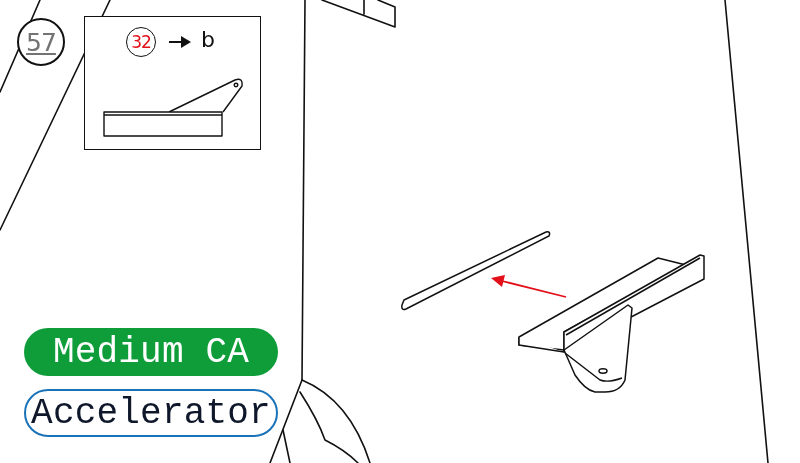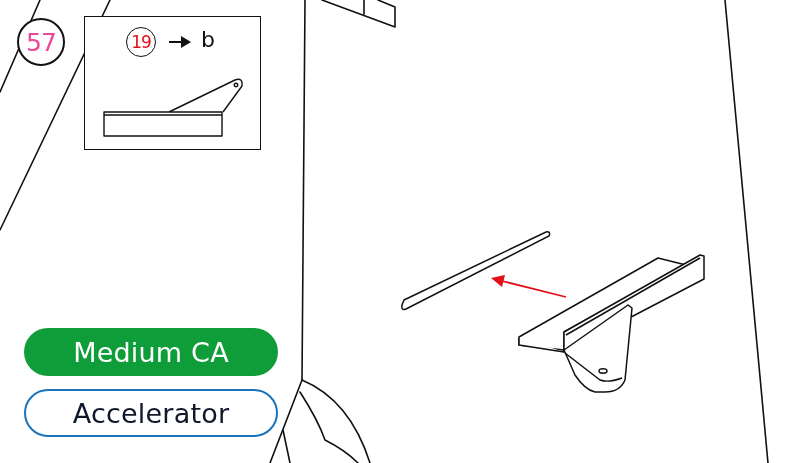--- a/index.html
+++ b/index.html
@@ -2,39 +2,39 @@
 <html><head>
   <meta charset="utf-8">
   <style>
     html, body { margin: 0; padding: 0; }
     body { width: 800px; height: 463px; background: #ffffff; position: relative; overflow: hidden; font-family: "DejaVu Sans", sans-serif; }
     .layer { position: absolute; left: 0; top: 0; width: 800px; height: 463px; }
     .step-number {
       position: absolute; left: 17px; top: 18px; width: 48px; height: 48px;
       border: 2.2px solid #111; border-radius: 50%; box-sizing: border-box;
       display: flex; align-items: center; justify-content: center;
-      font-size: 25px; color: #ec4899; background: #fff; letter-spacing: -1px;
+      font-size: 25px; color: #737373; background: #fff; letter-spacing: -1px; text-decoration: underline;
     }
     .callout-box {
       position: absolute; left: 84px; top: 16px; width: 177px; height: 134px;
       border: 1.6px solid #111; box-sizing: border-box; background: #fff;
     }
     .callout-ref {
       position: absolute; left: 41px; top: 10px; width: 30px; height: 30px;
       border: 1.3px solid #111; border-radius: 50%; box-sizing: border-box;
       display: flex; align-items: center; justify-content: center;
       color: #e3101a; font-size: 17px; letter-spacing: -1px;
     }
     .callout-arrow { position: absolute; left: 84px; top: 19px; width: 24px; height: 12px; }
     .callout-target { position: absolute; left: 116px; top: 10px; font-size: 22px; color: #111; }
     .callout-part { position: absolute; left: 0; top: 0; width: 177px; height: 134px; }
     .pill {
       position: absolute; left: 24px; width: 254px; height: 48px; border-radius: 24px;
       box-sizing: border-box; display: flex; align-items: center; justify-content: center;
-      font-size: 27px; letter-spacing: 0.2px;
+      font-size: 36px; letter-spacing: 0.2px; font-family: Liberation Mono, monospace;
     }
     .pill-green { top: 328px; background: #0f9d3a; color: #ffffff; }
     .pill-blue { top: 389px; background: #ffffff; border: 2.5px solid #1a73b8; color: #0f172a; }
   </style>
 </head>
 <body>
 
 <svg class="layer" viewBox="0 0 800 463" xmlns="http://www.w3.org/2000/svg">
   <g fill="none" stroke="#111" stroke-width="1.6" stroke-linejoin="round" stroke-linecap="round">
 
@@ -76,21 +76,21 @@
 
 <div class="callout-box">
   <svg class="callout-part" viewBox="0 0 177 134" xmlns="http://www.w3.org/2000/svg">
     <g fill="#fff" stroke="#111" stroke-width="1.4" stroke-linejoin="round">
       <path d="M84,95 L150,63 Q158,60 157,69 L138,95"></path>
       <circle cx="151" cy="68" r="1.8" fill="#fff"></circle>
       <rect x="19" y="95" width="118" height="24"></rect>
       <line x1="19" y1="98" x2="137" y2="98"></line>
     </g>
   </svg>
-  <div class="callout-ref">19</div>
+  <div class="callout-ref">32</div>
   <svg class="callout-arrow" viewBox="0 0 24 12" xmlns="http://www.w3.org/2000/svg">
     <line x1="0" y1="6" x2="14" y2="6" stroke="#111" stroke-width="2"></line>
     <polygon points="12,0 22,6 12,12" fill="#111"></polygon>
   </svg>
   <div class="callout-target">b</div>
 </div>
 
 <div class="pill pill-green">Medium CA</div>
 <div class="pill pill-blue">Accelerator</div>
 

